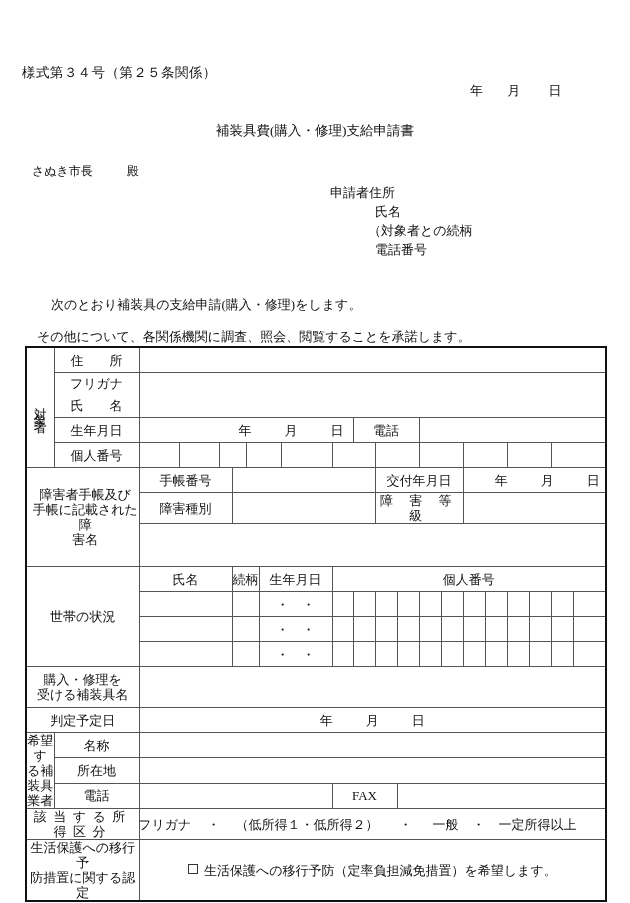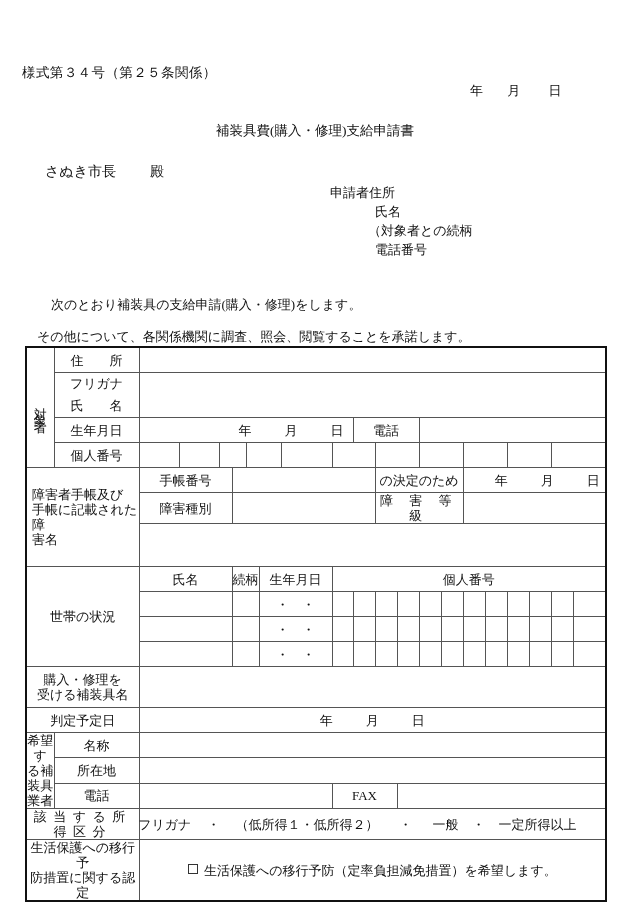--- a/index.html
+++ b/index.html
@@ -12,21 +12,21 @@
   }
   .page{position:relative;width:630px;height:776px;}
 
   
   .form-no{position:absolute;left:22px;top:64px;font-size:13.5px;letter-spacing:.4px;}
   .date-line{position:absolute;left:470px;top:82px;font-size:13px;}
   .date-line span{display:inline-block;}
   .dl-y{width:34px;}
   .dl-m{width:38px;}
   .doc-title{position:absolute;left:0;top:122px;width:630px;text-align:center;font-size:13.5px;}
-  .addressee{position:absolute;left:45px;top:163px;font-size:14px;}
+  .addressee{position:absolute;left:32px;top:163px;font-size:12px;}
   .addressee .hon{margin-left:34px;}
 
   .applicant{position:absolute;left:330px;top:183px;font-size:13px;line-height:19px;}
   .applicant .r{display:block;white-space:nowrap;}
   .ap-addr{padding-left:0px;}
   .ap-name{padding-left:45px;}
   .ap-rel{padding-left:38px;}
   .ap-rel .close-paren{display:inline-block;width:190px;text-align:right;}
   .ap-tel{padding-left:45px;}
 
@@ -158,28 +158,28 @@
       <td class="nm-cell blank" colspan="2"></td>
       <td class="nm-cell blank" colspan="2"></td>
       <td class="nm-cell blank" colspan="2"></td>
       <td class="nm-grp blank" colspan="2"></td>
       <td class="nm-cell blank" colspan="2"></td>
       <td class="nm-cell blank" colspan="2"></td>
       <td class="nm-cell outer-r blank" colspan="2"></td>
     </tr>
 
     <tr>
-      <td class="outer-l two-line" colspan="2" rowspan="3" style="text-align:left;padding-left:5px;">
+      <td class="outer-l two-line" colspan="2" rowspan="3" style="text-align:center;padding-left:5px;">
         <div>障害者手帳及び</div>
         <div>手帳に記載された障</div>
         <div>害名</div>
       </td>
       <td colspan="5">手帳番号</td>
       <td class="blank" colspan="7"></td>
-      <td colspan="4">の決定のため</td>
+      <td colspan="4">交付年月日</td>
       <td class="outer-r ymd" colspan="6">
         <i class="y" style="margin-left:26px">年</i><i class="m">月</i><i>日</i>
       </td>
     </tr>
     <tr>
       <td colspan="5">障害種別</td>
       <td class="blank" colspan="7"></td>
       <td colspan="4" class="sp2">障 害 等 級</td>
       <td class="outer-r blank" colspan="6"></td>
     </tr>

